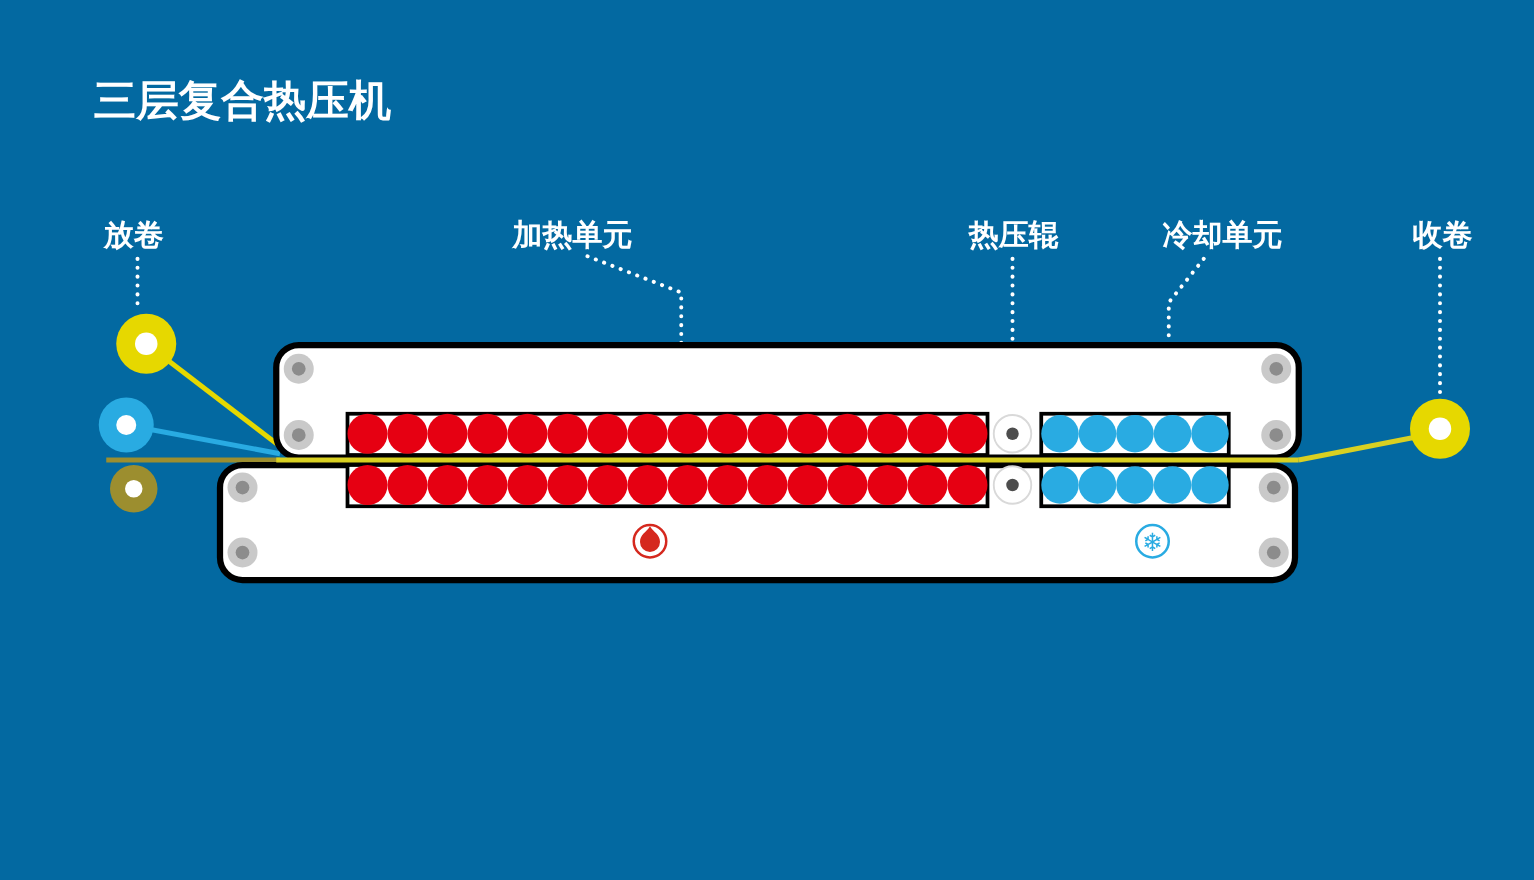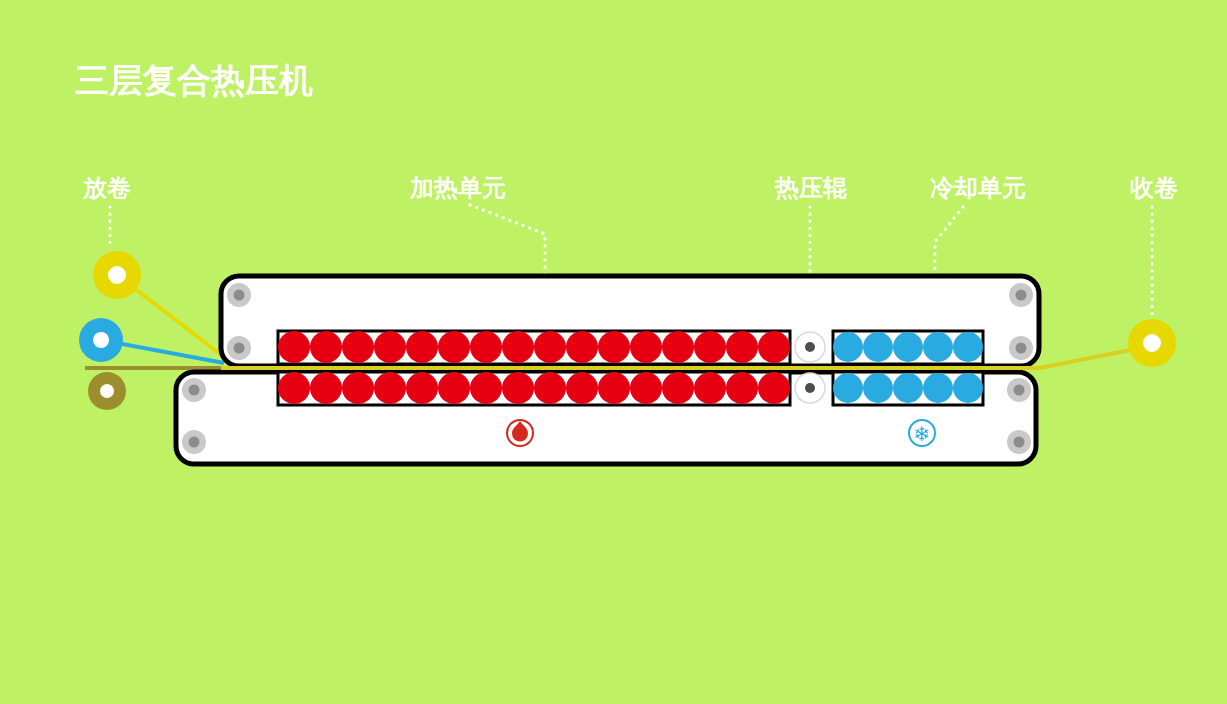--- a/index.html
+++ b/index.html
@@ -12,21 +12,21 @@
   .plate{fill:#ffffff;stroke:#000000;stroke-width:5;}
   .strip{fill:#ffffff;stroke:#000000;stroke-width:3;}
   .boltO{fill:#c9c9c9;}
   .boltI{fill:#8c8c8c;}
   .web{fill:none;stroke-width:4;}
   .iconring{fill:none;stroke-width:2;}
 </style>
 </head>
 <body>
 
-<div id="canvas" style="background: #bef264;">
+<div id="canvas" style="background: #0369a1;">
   <svg width="1227" height="704" viewBox="0 0 1227 704">
 
     <text class="ttl" x="75" y="92">三层复合热压机</text>
 
     <text class="lbl" x="107" y="196" text-anchor="middle">放卷</text>
     <text class="lbl" x="458" y="196" text-anchor="middle">加热单元</text>
     <text class="lbl" x="811" y="196" text-anchor="middle">热压辊</text>
     <text class="lbl" x="978" y="196" text-anchor="middle">冷却单元</text>
     <text class="lbl" x="1154" y="196" text-anchor="middle">收卷</text>
 

